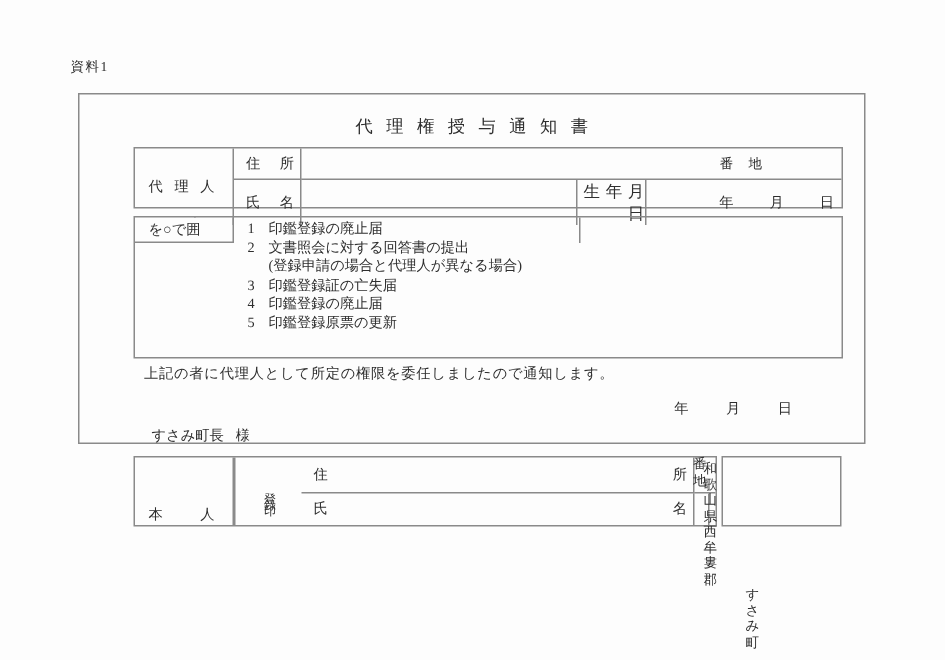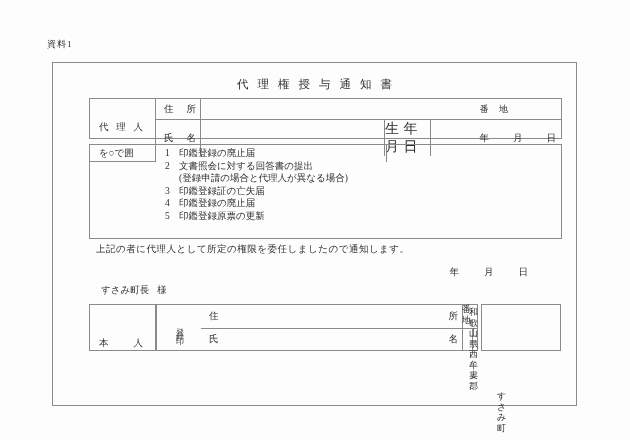--- a/index.html
+++ b/index.html
@@ -12,21 +12,21 @@
   body{
     background:var(--bg);
     font-family:"Liberation Serif","DejaVu Serif",serif;
     color:var(--tc);
     font-size:9.5px;
     position:relative;
   }
   .page{position:absolute;inset:0;background:var(--bg);}
   .doc-ref{position:absolute;left:47px;top:38px;font-size:9px;letter-spacing:1px;}
   .outer-box{
-    position:absolute;left:52px;top:62px;width:525px;height:344px;
+    position:absolute;left:52px;top:62px;width:525px;height:234px;
     border:1px solid var(--bc);background:var(--bg);
   }
   .title{
     position:absolute;left:0;right:0;top:14px;text-align:center;
     font-size:11.5px;letter-spacing:9px;padding-left:9px;
   }
   
   .cell{display:flex;align-items:center;overflow:hidden;}
   .br{border-right:1px solid var(--bc);}
   .bb{border-bottom:1px solid var(--bc);}
@@ -41,21 +41,21 @@
   .t1{
     position:absolute;left:36px;top:35px;width:473px;height:41px;
     border:1px solid var(--bc);
     display:grid;grid-template-columns:66px 45px 1fr;grid-template-rows:21px 1fr;
   }
   .t1 .cat{grid-row:1 / span 2;padding:0 12px 0 9px;align-items:center;}
   .t1 .lab{padding:0 4px 0 8px;}
   .t1 .addr-content{justify-content:flex-end;padding-right:49px;font-size:9px;letter-spacing:4px;}
   .t1 .row2{display:flex;align-items:stretch;}
   .t1 .row2 .blank{width:184px;}
-  .t1 .dob{width:46px;justify-content:center;font-size:14px;letter-spacing:0.5px;}
+  .t1 .dob{width:46px;justify-content:center;font-size:11px;letter-spacing:0.5px;text-align:right;}
   .t1 .date{flex:1;justify-content:flex-end;gap:24px;padding-right:5px;}
   
   .t2{
     position:absolute;left:36px;top:81px;width:473px;height:95px;
     border:1px solid var(--bc);
     display:grid;grid-template-columns:66px 231px 1fr;grid-template-rows:17px 1fr;
   }
   .t2 .cat{grid-row:1 / span 2;padding:0 8px;}
   .t2 .cat-header{padding-left:9px;font-size:9.5px;}
   .t2 .reason-header{justify-content:center;font-size:9.5px;}

